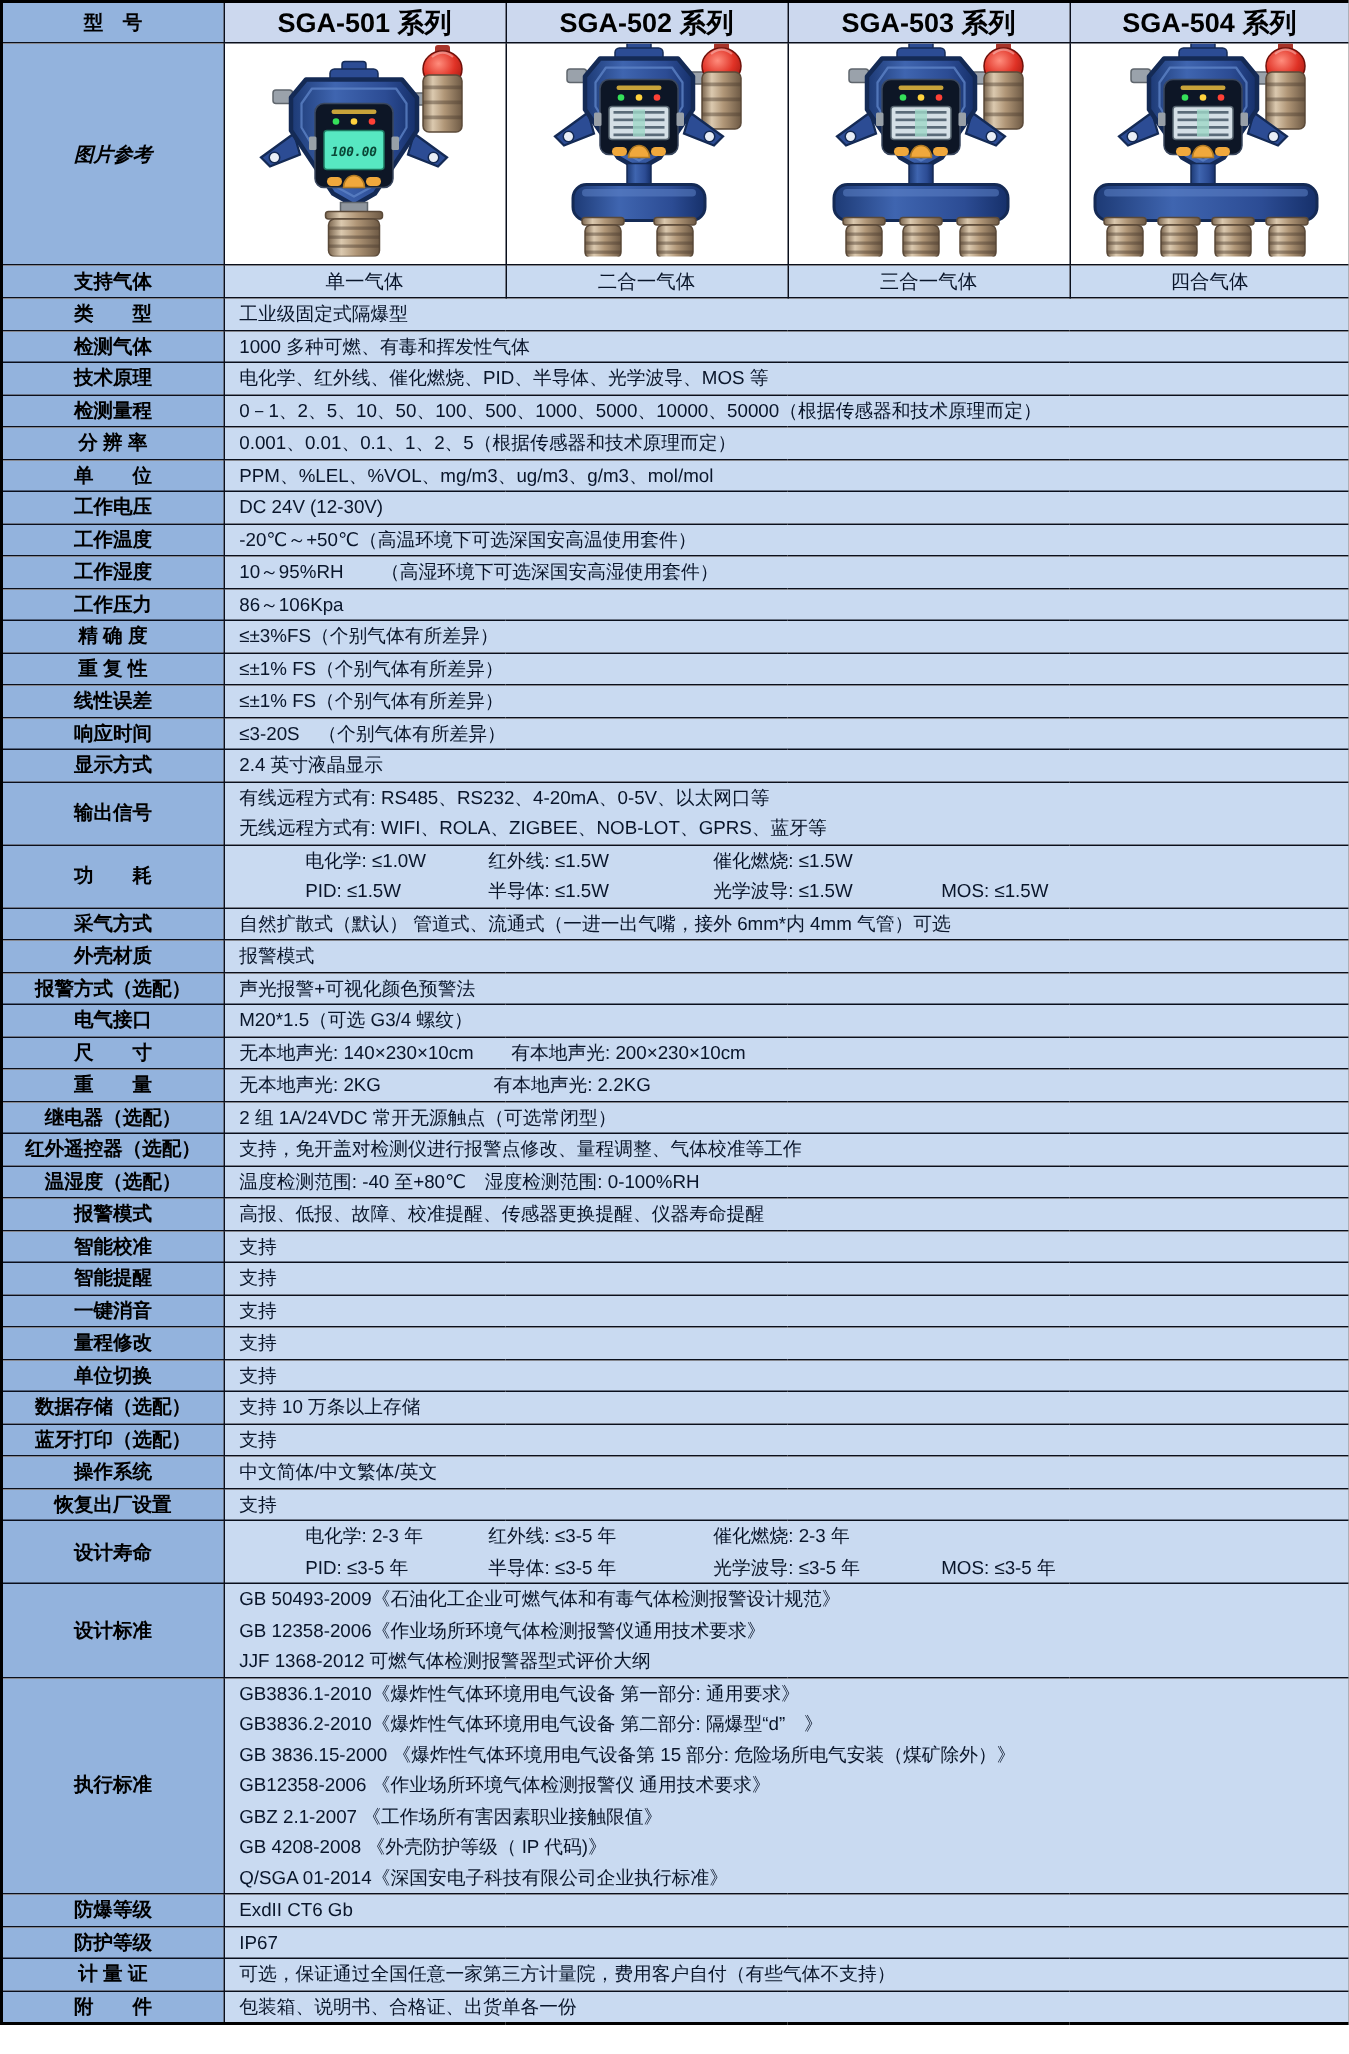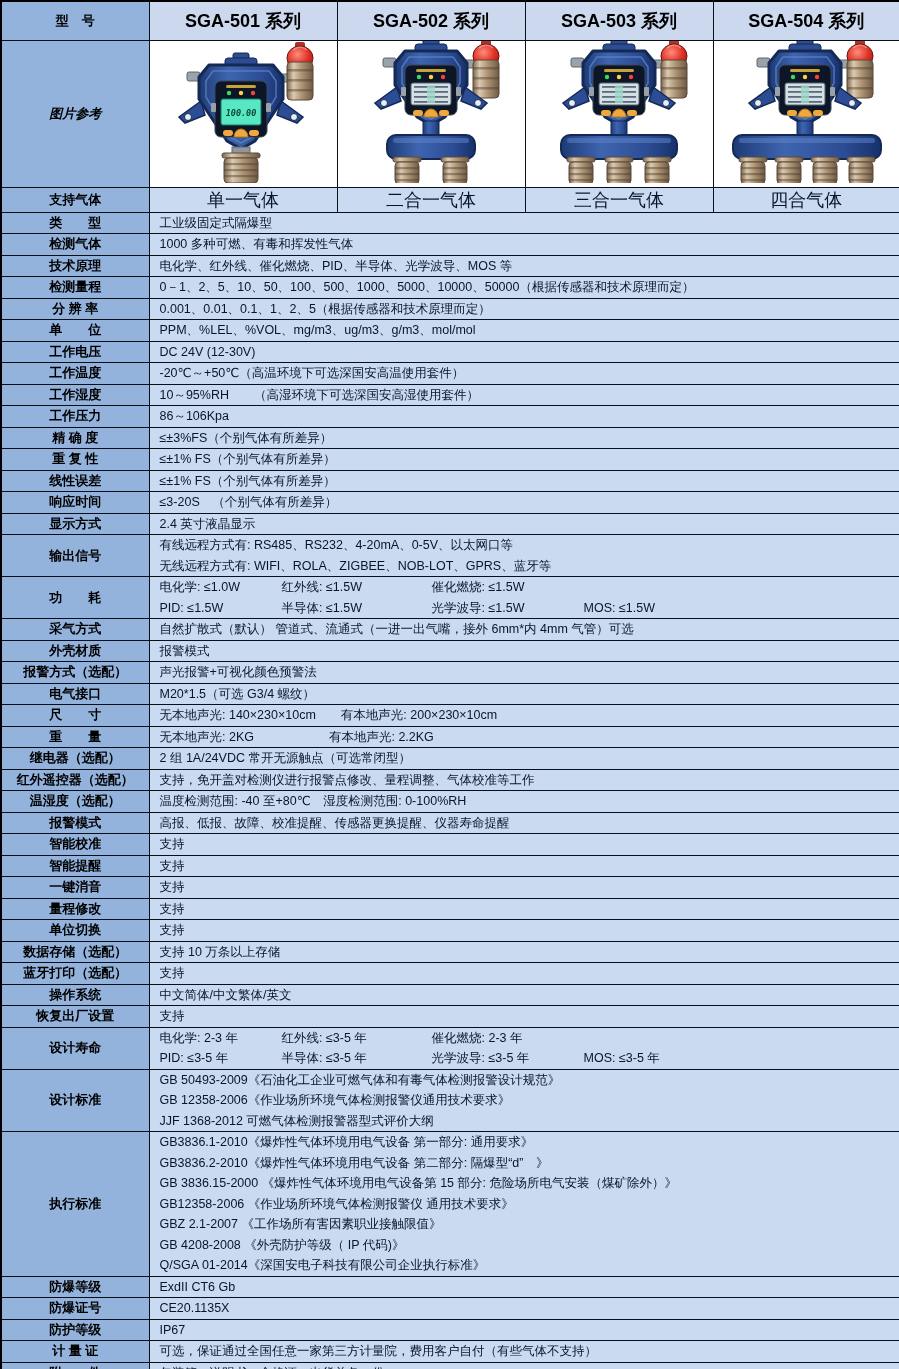--- a/index.html
+++ b/index.html
@@ -26,40 +26,40 @@
     padding:0 2px;
   }
   td.value{
     background:#c9daf1;
     font-size:12.5px;
     color:#09152a;
     padding:0 10px;
     white-space:pre-wrap;
     text-align:left;
   }
-  tr.header-row{height:39px;}
+  tr.header-row{height:27px;}
   td.model{
     background:#ccd8ee;
     font-weight:bold;
     text-align:center;
     font-size:18px;
     color:#000;
   }
   tr.image-row{height:145px;font-style:italic;}
   td.imgcell{
     background:#ffffff;
     padding:0;
-    text-align:right;
+    text-align:left;
     vertical-align:middle;
   }
   tr.gas-row{height:22px;}
-  tr.gas-row td.value{text-align:center;padding:0;font-size:18px;font-family:Liberation Serif, serif;}
+  tr.gas-row td.value{text-align:center;padding:0;font-size:13px;font-family:Liberation Serif, serif;}
   .v-line{line-height:20.5px;min-height:20.5px;}
   .segline .seg{display:inline-block;line-height:20.5px;}
-  .segline .seg:nth-child(1){min-width:122px;}
+  .segline .seg:nth-child(1){min-width:122px;margin-left:44px;}
   .segline .seg:nth-child(2){min-width:150px;}
   .segline .seg:nth-child(3){min-width:152px;}
   .devwrap{display:inline-block;width:182px;height:142px;}
 </style>
 </head>
 <body>
 
 <div class="sheet">
   <table class="spec">
     <colgroup>
@@ -559,24 +559,20 @@
         </tr>
         <tr>
           <td class="label">执行标准</td>
           <td class="value" colspan="4"><div class="v-line">GB3836.1-2010《爆炸性气体环境用电气设备 第一部分: 通用要求》</div><div class="v-line">GB3836.2-2010《爆炸性气体环境用电气设备 第二部分: 隔爆型“d”　》</div><div class="v-line">GB 3836.15-2000 《爆炸性气体环境用电气设备第 15 部分: 危险场所电气安装（煤矿除外）》</div><div class="v-line">GB12358-2006 《作业场所环境气体检测报警仪 通用技术要求》</div><div class="v-line">GBZ 2.1-2007 《工作场所有害因素职业接触限值》</div><div class="v-line">GB 4208-2008 《外壳防护等级（ IP 代码)》</div><div class="v-line">Q/SGA 01-2014《深国安电子科技有限公司企业执行标准》</div></td>
         </tr>
         <tr>
           <td class="label">防爆等级</td>
           <td class="value" colspan="4"><div class="v-line">ExdII CT6 Gb</div></td>
         </tr>
         <tr>
-          <td class="label">防爆证号</td>
-          <td class="value" colspan="4"><div class="v-line">CE20.1135X</div></td>
-        </tr>
-        <tr>
           <td class="label">防护等级</td>
           <td class="value" colspan="4"><div class="v-line">IP67</div></td>
         </tr>
         <tr>
           <td class="label">计 量 证</td>
           <td class="value" colspan="4"><div class="v-line">可选，保证通过全国任意一家第三方计量院，费用客户自付（有些气体不支持）</div></td>
         </tr>
         <tr>
           <td class="label">附　　件</td>
           <td class="value" colspan="4"><div class="v-line">包装箱、说明书、合格证、出货单各一份</div></td>

